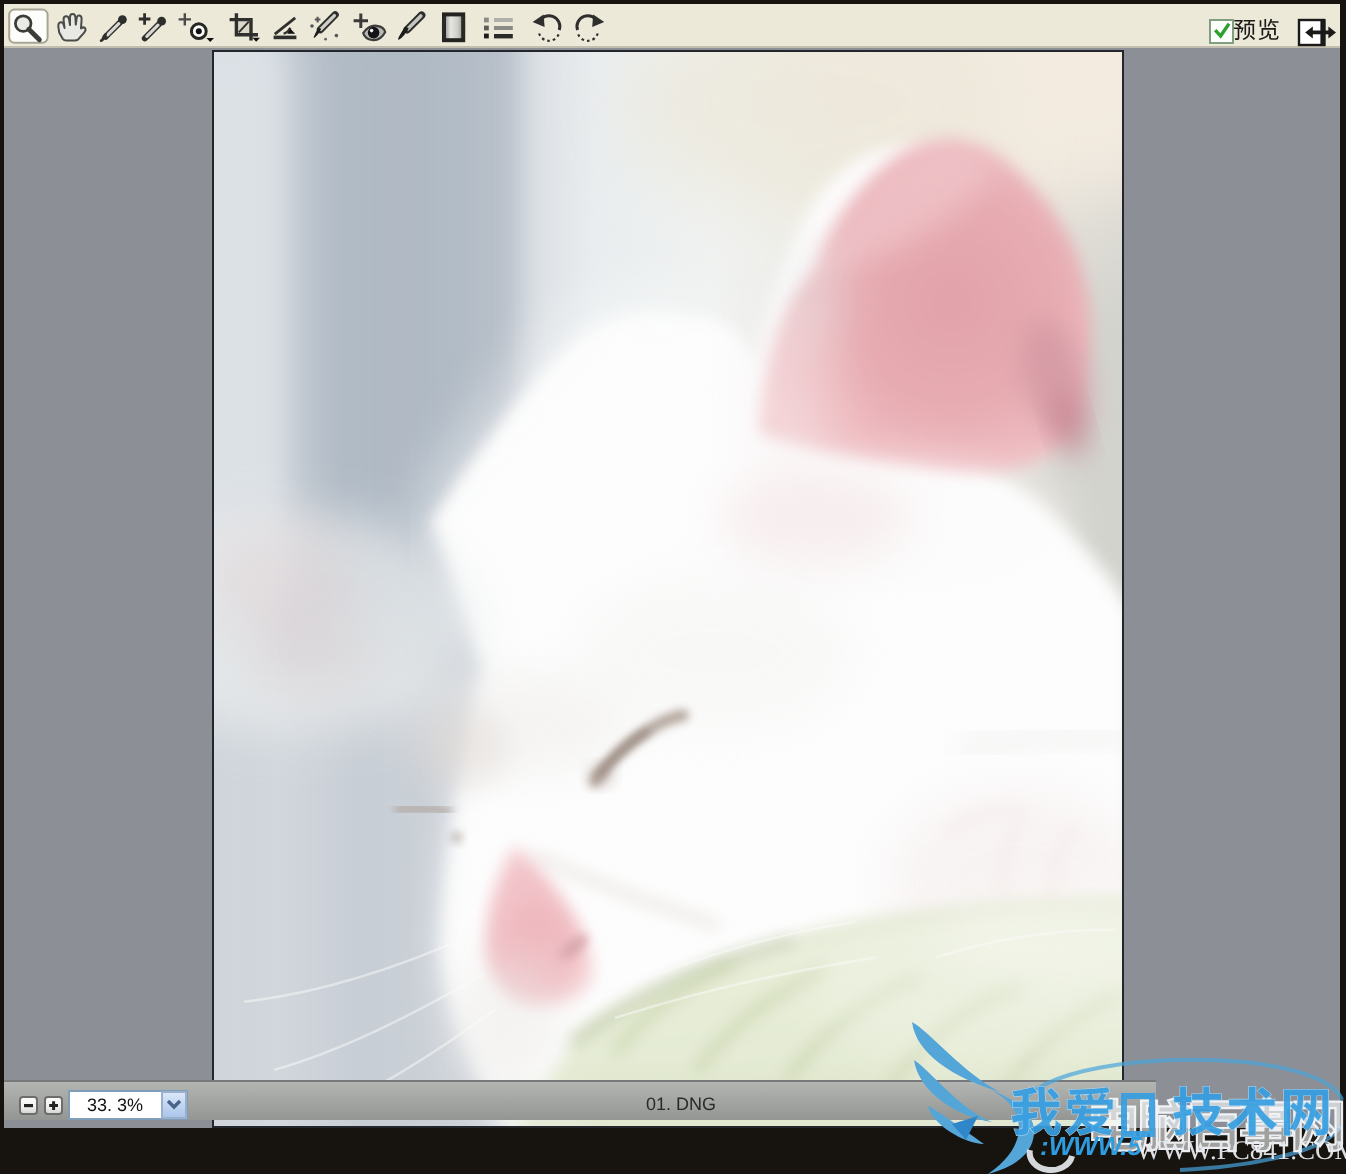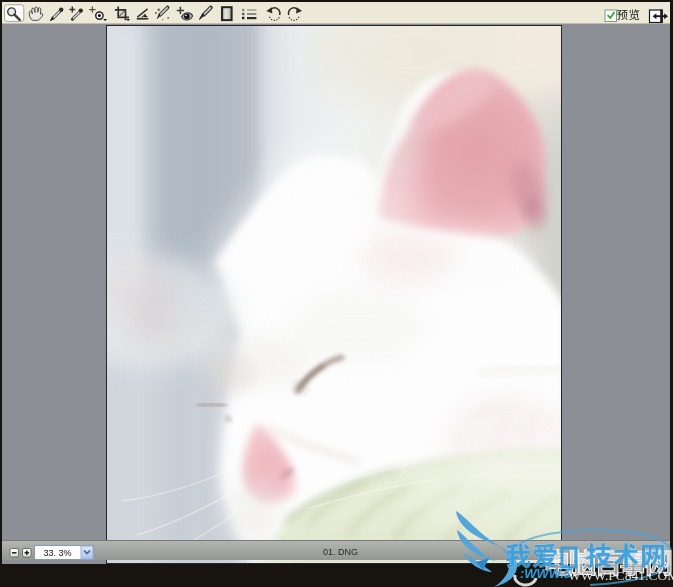--- a/index.html
+++ b/index.html
@@ -1,20 +1,20 @@
 <!DOCTYPE html>
 <html><head><meta charset="utf-8">
 <style>
 html,body{margin:0;padding:0;}
 body{width:673px;height:587px;overflow:hidden;font-family:"Liberation Sans",sans-serif;}
 #win{position:relative;width:673px;height:587px;background:#17140f;}
 #toolbar{position:absolute;left:2px;top:2px;width:668px;height:22px;background:#ece9d8;border-bottom:1px solid #c2beaf;box-sizing:border-box;}
 #main{position:absolute;left:2px;top:24px;width:668px;height:540px;background:#8c9096;}
 #photo{position:absolute;left:104px;top:1px;width:454px;height:537px;border:1px solid #23262a;background:#e8ebee;}
-#bottombar{position:absolute;left:2px;top:540px;width:668px;height:20px;background:linear-gradient(#b3b5b2,#a2a4a1 55%,#949693);border-top:1px solid #77797a;box-sizing:border-box;}
+#bottombar{position:absolute;left:2px;top:540px;width:576px;height:20px;background:linear-gradient(#b3b5b2,#a2a4a1 55%,#949693);border-top:1px solid #77797a;box-sizing:border-box;}
 .abs{position:absolute;}
 </style></head>
 <body>
 <div id="win">
 <div id="toolbar">
 <svg class="abs" style="left:0;top:0" width="668" height="22" viewBox="0 0 668 22">
 
  <rect x="2.6" y="2.8" width="19.2" height="16.6" rx="2.6" fill="#fdfdfc" stroke="#a9a594" stroke-width="1"></rect>
  <circle cx="9.6" cy="9.8" r="3.9" fill="#e9e9e5" stroke="#3c3c3a" stroke-width="1.4"></circle>
  <path d="M12.4 12.6 L17.7 17.9" stroke="#3c3c3a" stroke-width="2.4" stroke-linecap="round"></path>

